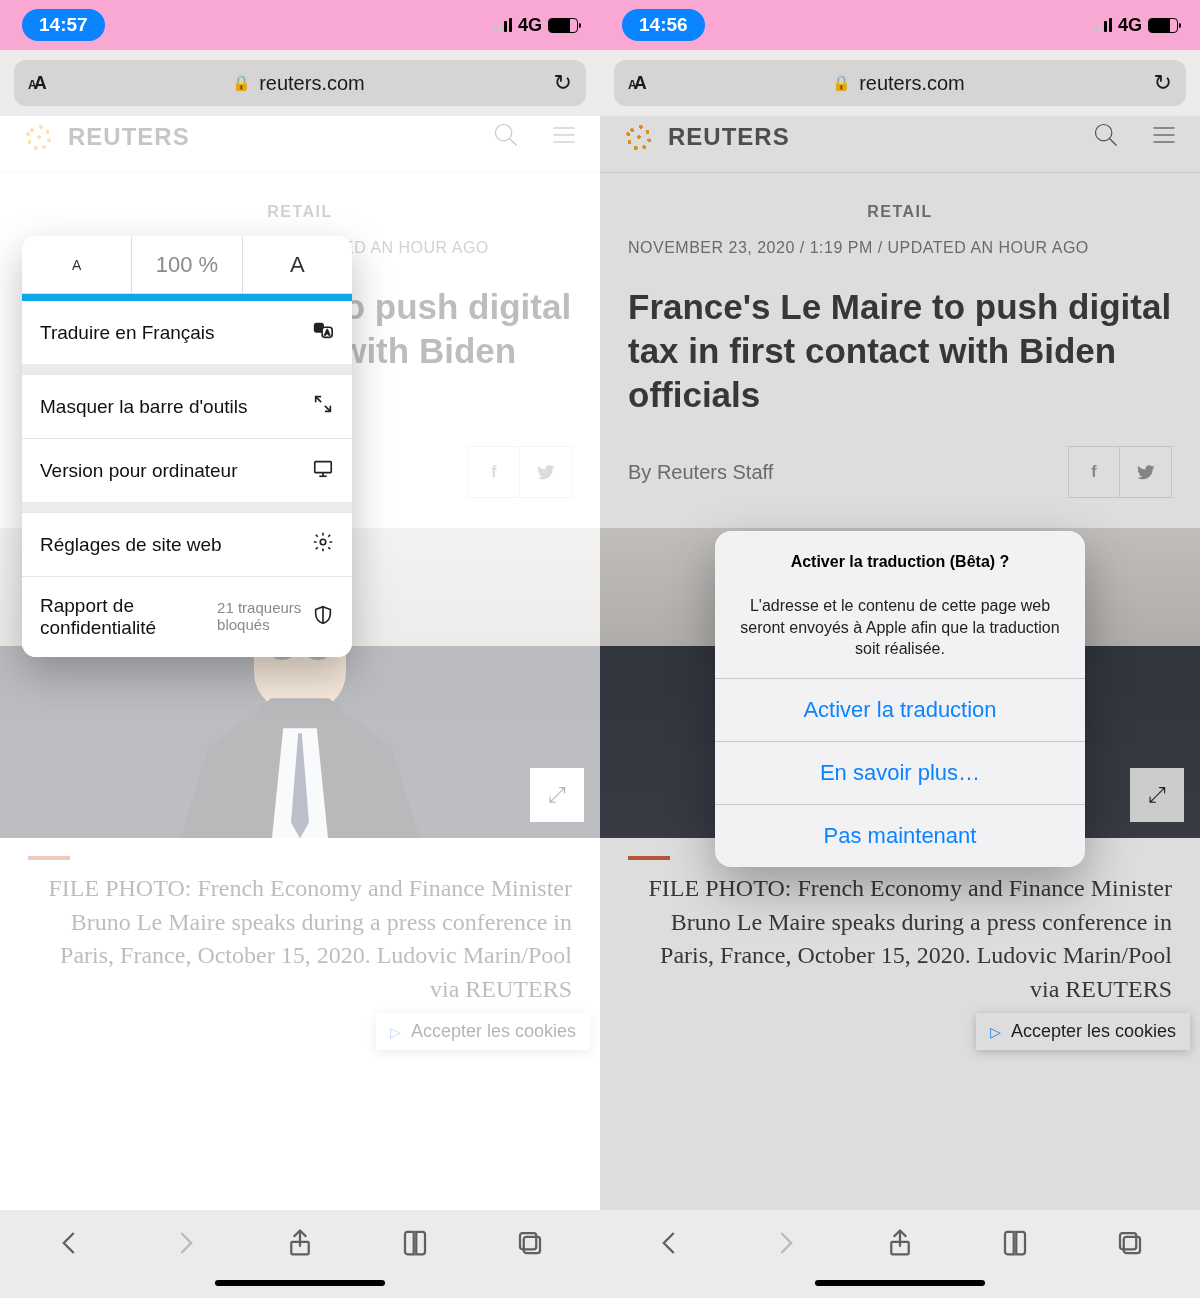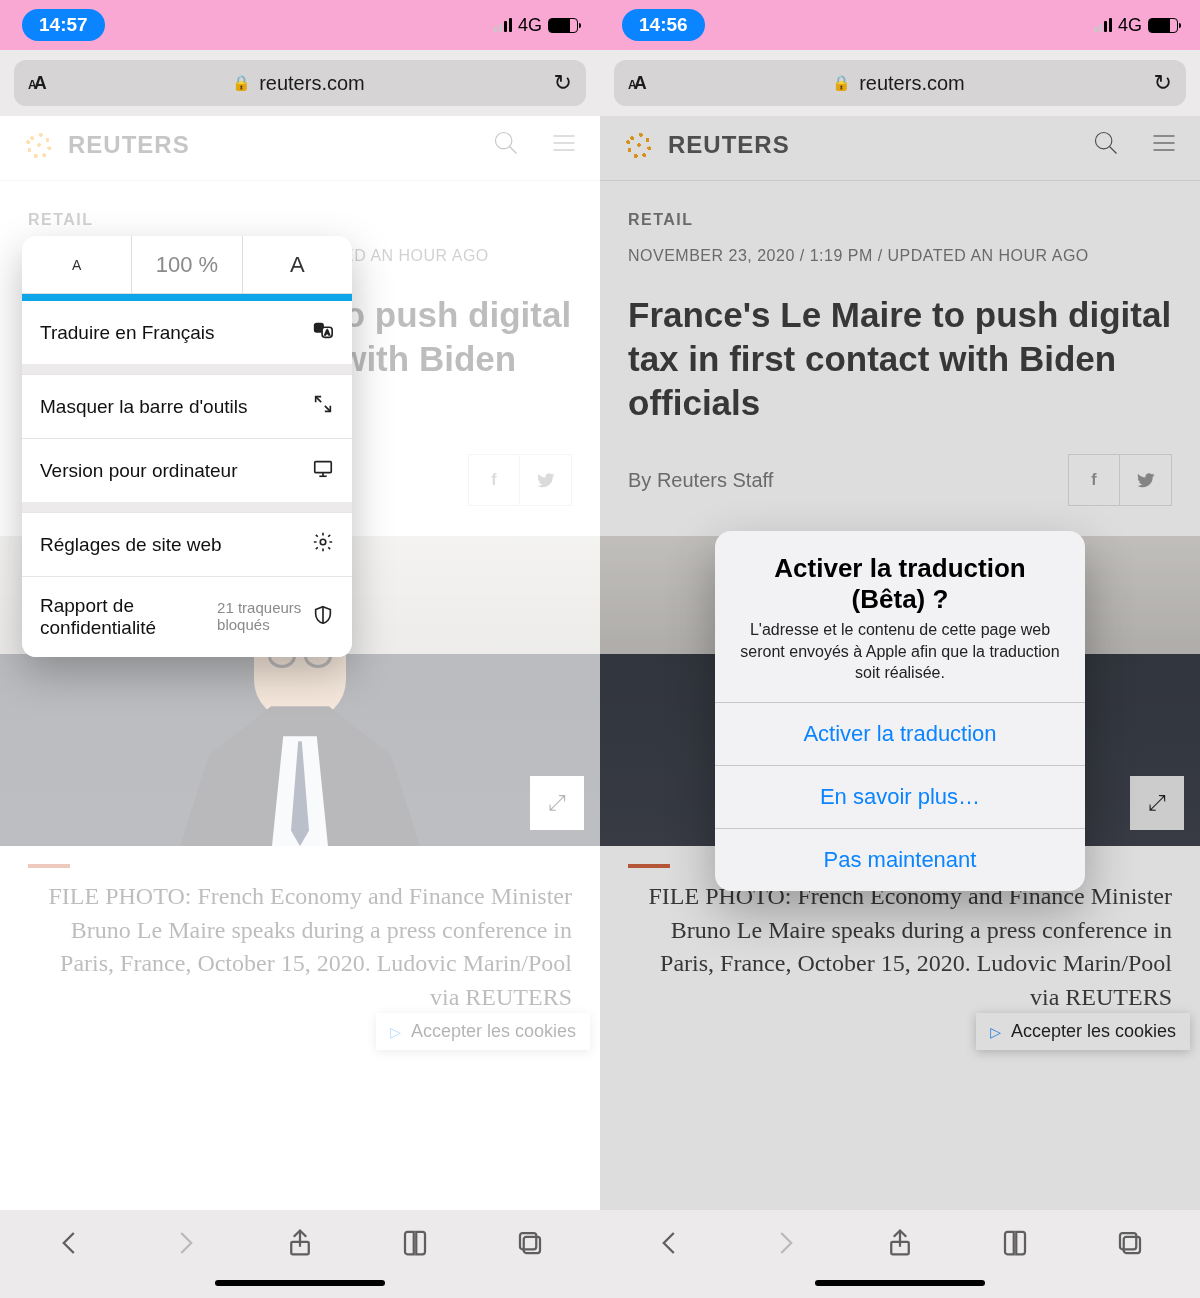--- a/index.html
+++ b/index.html
@@ -34,21 +34,21 @@
     font-weight: 600;
     font-size: 19px;
     border-radius: 20px;
     padding: 5px 17px;
   }
   .status-right {
     display: flex;
     align-items: center;
     gap: 6px;
     font-size: 18px;
-    font-weight: 400;
+    font-weight: 700;
     color: #000;
   }
   .signal-bars {
     display: flex;
     align-items: flex-end;
     gap: 2px;
     height: 14px;
   }
   .signal-bars span {
     width: 3px;
@@ -91,41 +91,41 @@
   .page {
     flex:1;
     background:#fff;
     position:relative;
     overflow:hidden;
   }
   .page .header-row {
     display:flex;
     align-items:center;
     justify-content:space-between;
-    padding: 12px 22px 18px;
+    padding: 4px 22px 18px;
     border-bottom: 1px solid #e4e4e4;
   }
   .reuters-logo { display:flex; align-items:center; gap:12px; }
   .reuters-dots {
     width:34px; height:34px; border-radius:50%;
     background: radial-gradient(circle at 30% 30%, #f79b00 2px, transparent 2px),
                 radial-gradient(circle at 55% 20%, #f79b00 2px, transparent 2px),
                 radial-gradient(circle at 75% 35%, #f79b00 2px, transparent 2px),
                 radial-gradient(circle at 80% 60%, #f79b00 2px, transparent 2px),
                 radial-gradient(circle at 65% 80%, #f79b00 2px, transparent 2px),
                 radial-gradient(circle at 40% 82%, #f79b00 2px, transparent 2px),
                 radial-gradient(circle at 22% 65%, #f79b00 2px, transparent 2px),
                 radial-gradient(circle at 18% 42%, #f79b00 2px, transparent 2px),
                 radial-gradient(circle at 50% 50%, #f79b00 2px, transparent 2px);
   }
   .reuters-text { font-weight:800; font-size:24px; letter-spacing:1px; color:#404040;}
   .header-icons { display:flex; gap:30px; color:#404040;}
   .header-icons svg { width:28px; height:28px; stroke:#404040;}
   .article { padding: 30px 28px 0; }
-  .category { color:#666; font-size:16px; letter-spacing:1.5px; font-weight:600;}
+  .category { color:#666; font-size:16px; letter-spacing:1.5px; font-weight:600;text-align:center;}
   .meta { color:#666; font-size:16px; margin-top:18px; letter-spacing:0.5px;}
   h1.headline { font-size:35px; font-weight:700; color:#222; line-height:1.25; margin-top:28px;}
   .byline-row { display:flex; align-items:center; justify-content:space-between; margin-top:30px; }
   .byline { color:#666; font-size:20px;}
   .share-btns { display:flex; gap:0;}
   .share-btn { width:52px; height:52px; border:1px solid #ddd; display:flex; align-items:center; justify-content:center; color:#888;}
   .share-btn + .share-btn { border-left:none; }
   .hero {
     margin: 30px 0 0;
     height: 310px;
@@ -241,21 +241,21 @@
     position:absolute;
     top: 415px; left:50%; transform:translateX(-50%);
     width: 370px;
     background:#f2f2f4;
     border-radius:16px;
     overflow:hidden;
     z-index: 60;
     box-shadow: 0 20px 50px rgba(0,0,0,0.3);
   }
   .alert-head { padding: 22px 20px 18px; text-align:center;}
-  .alert-title { font-size:26px; font-weight:600; color:#000; margin-bottom:4px;}
+  .alert-title { font-size:16px; font-weight:600; color:#000; margin-bottom:24px;}
   .alert-msg { font-size:16px; color:#222; line-height:1.35;}
   .alert-btn { border-top:1px solid #c8c8c8; text-align:center; padding:18px 0; font-size:22px; color:#0a84ff;}
 </style>
 </head>
 <body>
 
 <div class="phone">
   <div class="status-bar">
     <div class="time-pill">14:57</div>
     <div class="status-right">

